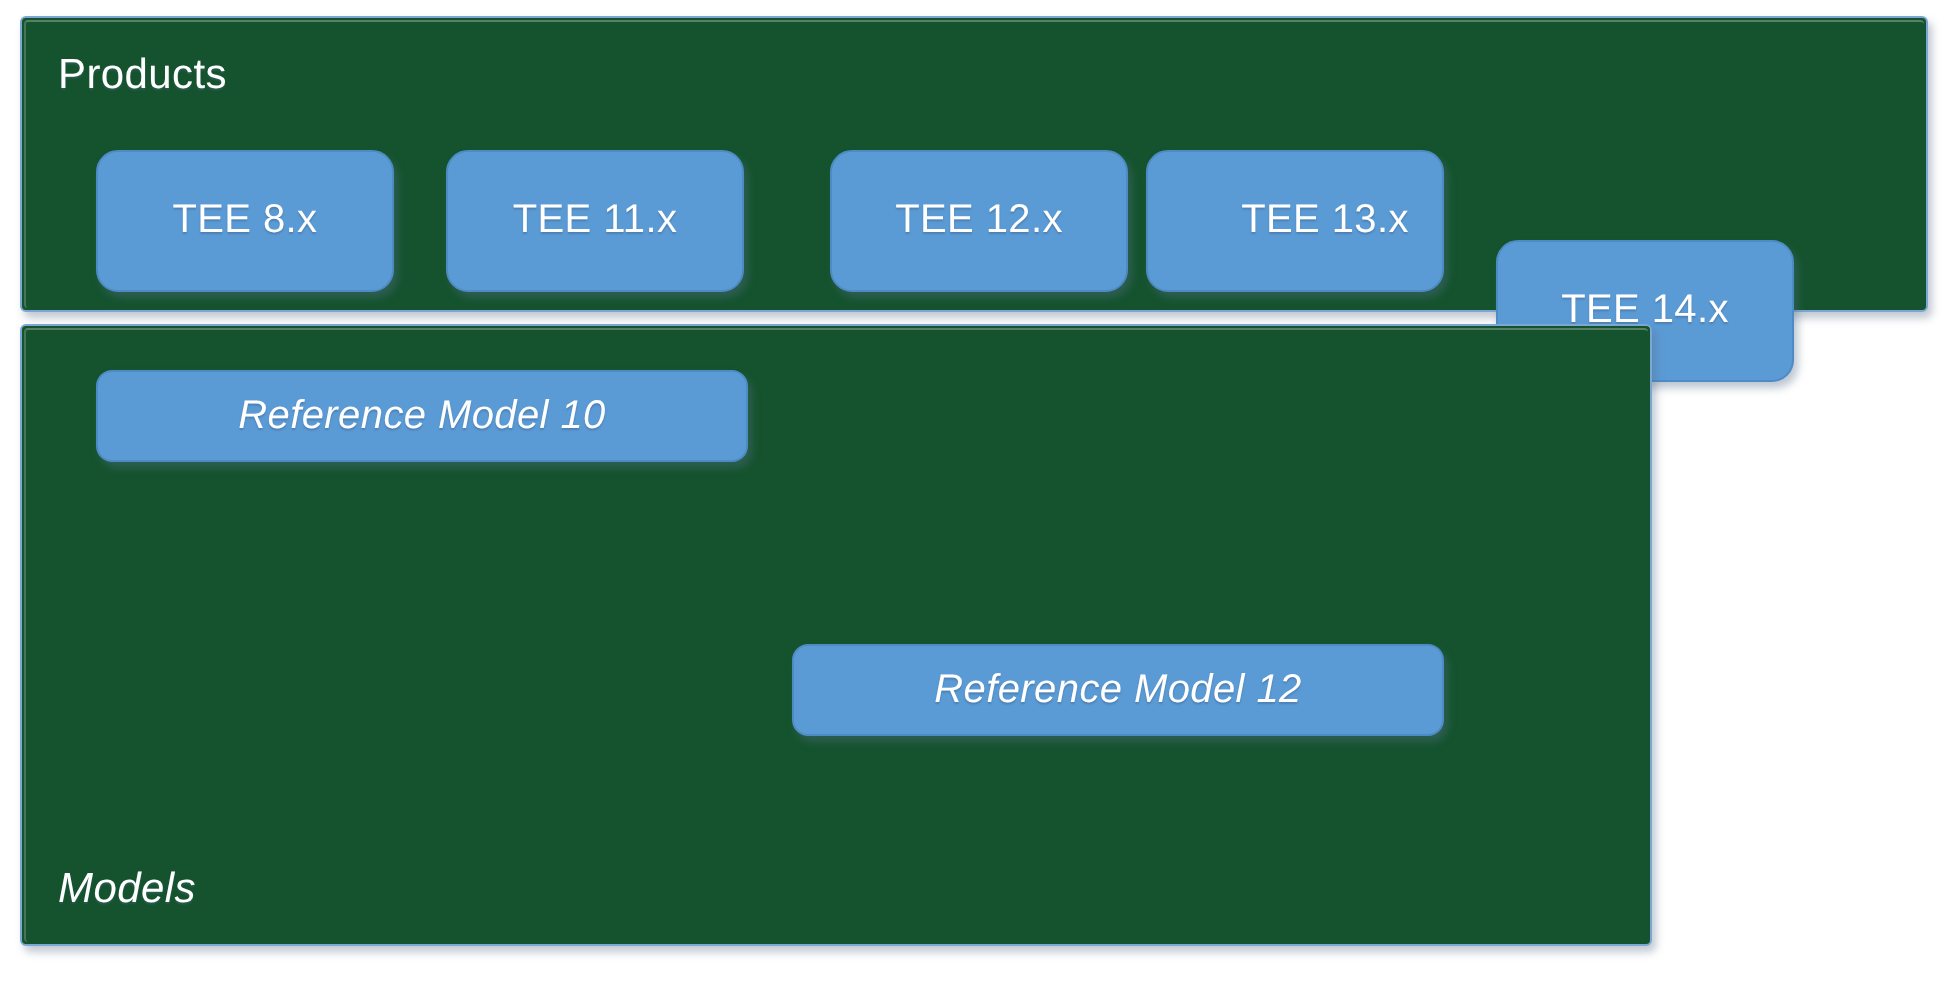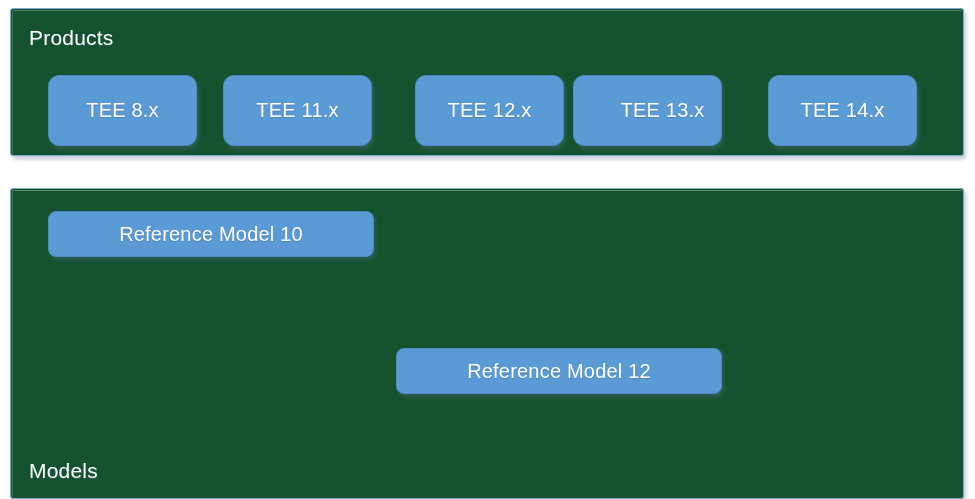--- a/index.html
+++ b/index.html
@@ -42,23 +42,24 @@
   }
 
   #products-panel {
     left: 10px;
     top: 8px;
     width: 954px;
     height: 148px;
   }
   #models-panel {
     left: 10px;
-    top: 188px;
-    width: 954px;
+    top: 162px;
+    width: 816px;
     height: 311px;
+    font-style: italic;
   }
 
   
   .panel-caption {
     position: absolute;
     left: 18px;
     color: #ffffff;
     font-size: 21px;
     font-weight: 400;
     letter-spacing: 0.2px;
@@ -113,21 +114,21 @@
     <div class="panel-caption" id="products-caption">Products</div>
 
     <div class="node tee-box" style="left:37px;">TEE 8.x</div>
 
     <div class="node tee-box" style="left:212px;">TEE 11.x</div>
 
     <div class="node tee-box" style="left:404px;">TEE 12.x</div>
 
     <div class="node tee-box" style="left:562px;padding-left:30px;">TEE 13.x</div>
 
-    <div class="node tee-box" style="left:757px;">TEE 14.x</div>
+    <div class="node tee-box" style="left:737px;margin-top:45px;">TEE 14.x</div>
 
   </div>
 
   <div class="panel" id="models-panel">
 
     <div class="node model-bar" style="left:37px; top:22px;">Reference Model 10</div>
 
 
     <div class="node model-bar" style="left:385px; top:159px;">Reference Model 12</div>
 

